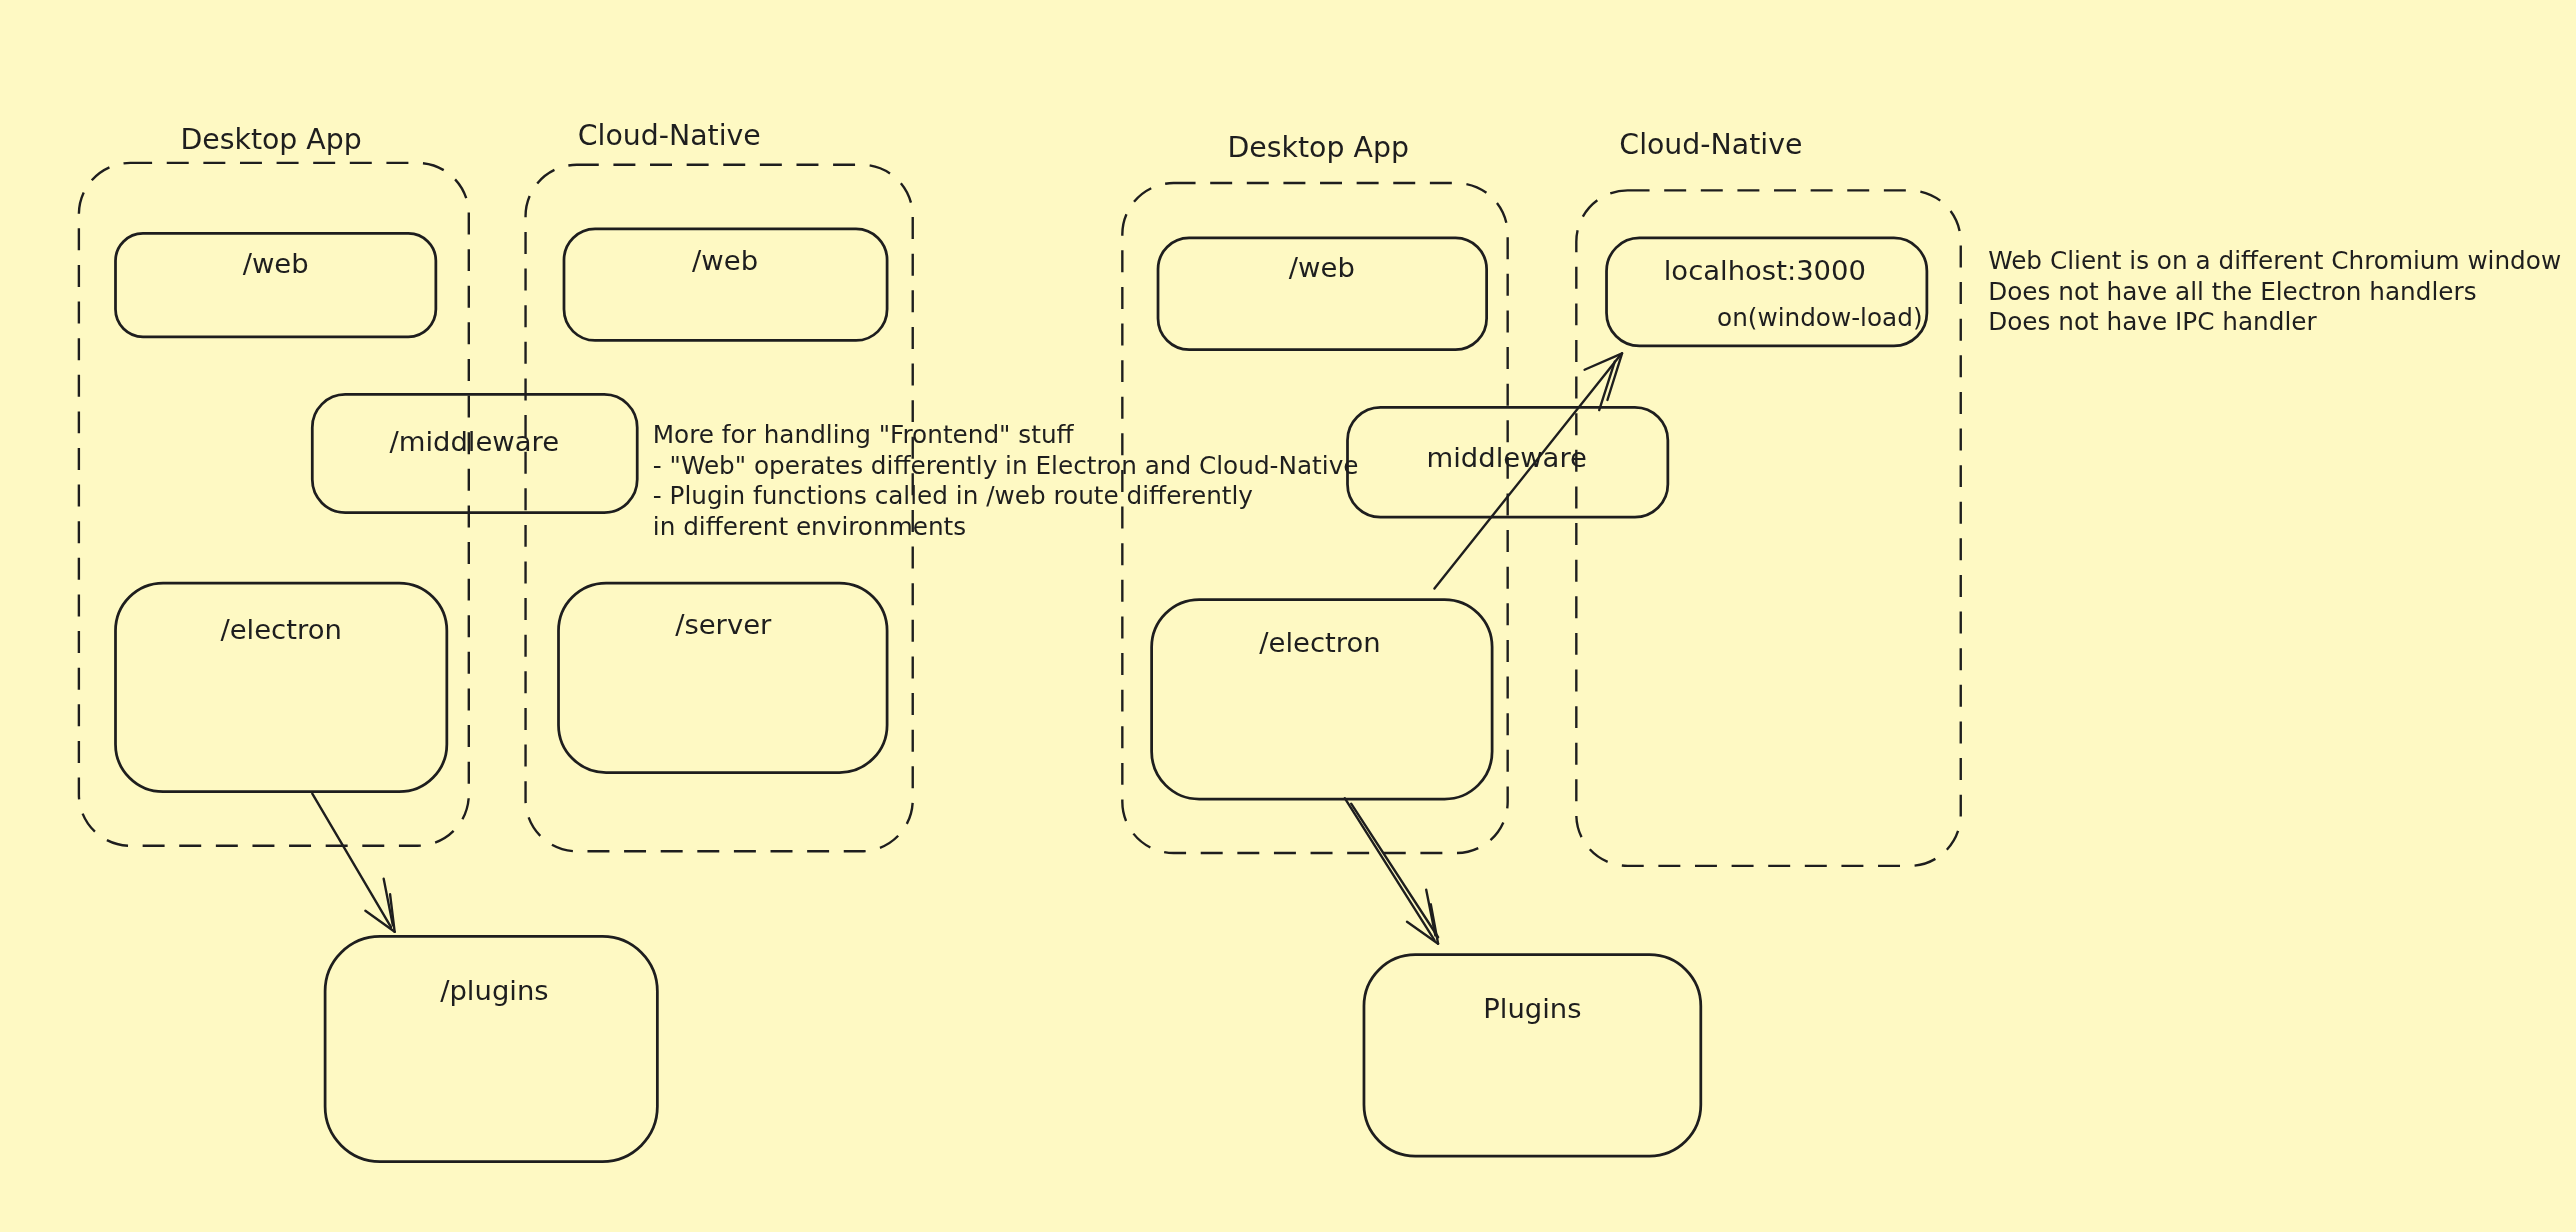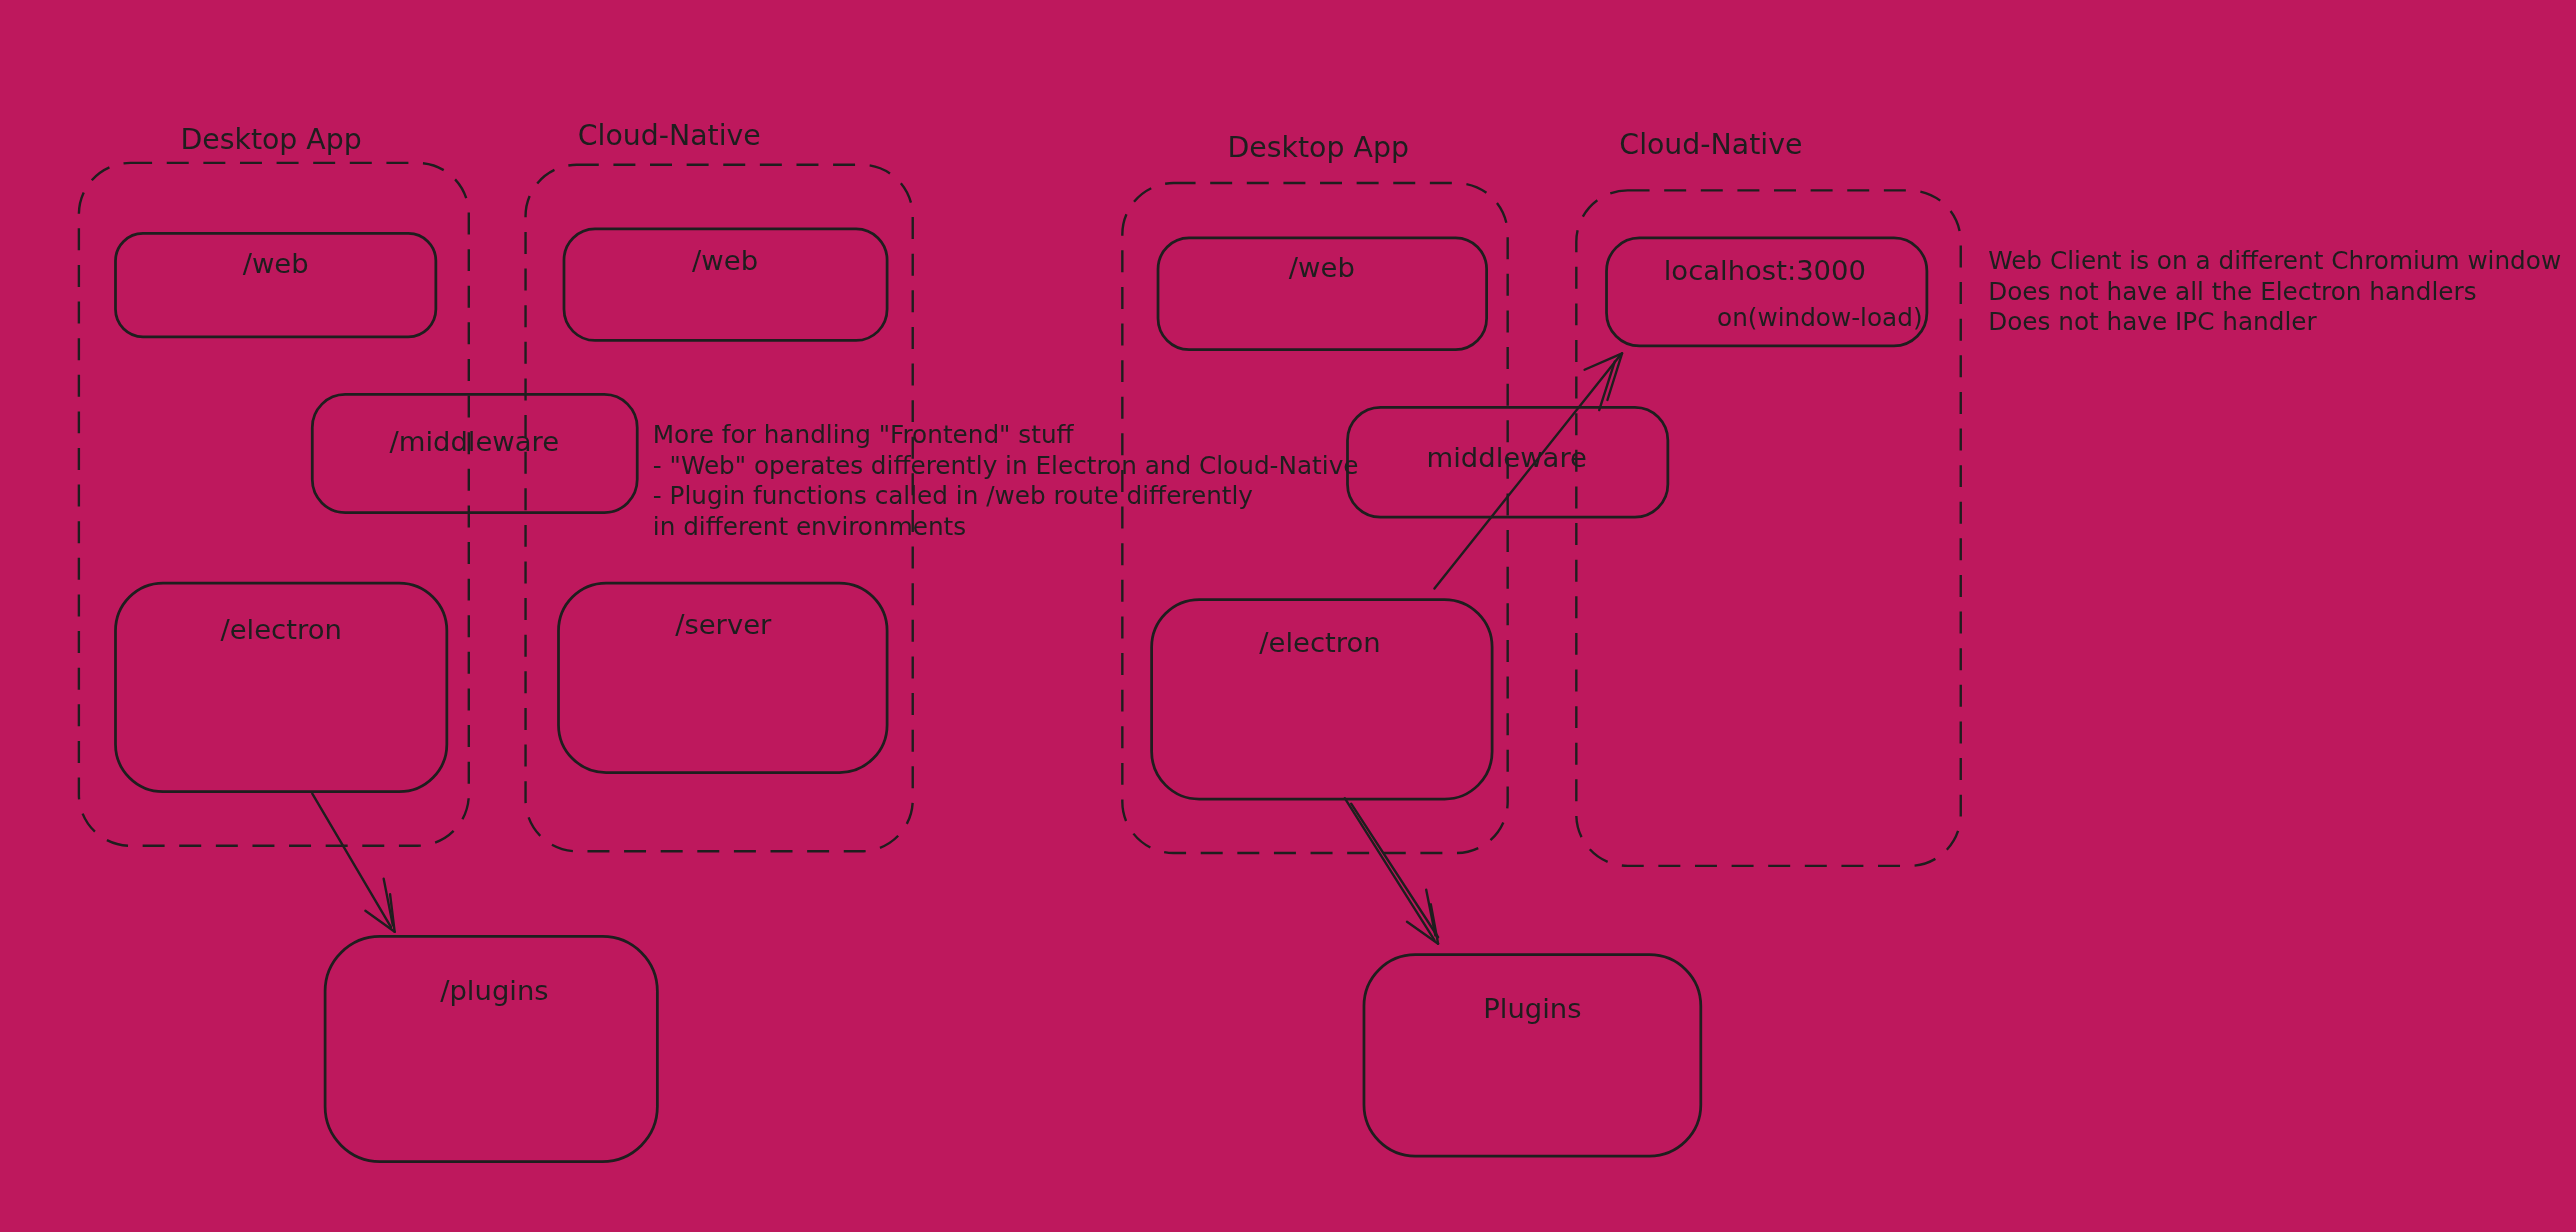--- a/index.html
+++ b/index.html
@@ -7,21 +7,21 @@
     padding: 0;
     background: #ffffff;
     width: 2576px;
     height: 1232px;
     font-family: "DejaVu Sans", "Liberation Sans", sans-serif;
   }
   #stage {
     position: relative;
     width: 2576px;
     height: 1232px;
-    background: #be185d;
+    background: #fef9c3;
     overflow: hidden;
   }
   svg { display: block; }
   .container-rect {
     fill: none;
     stroke: #1e1e1e;
     stroke-width: 2.6;
     stroke-dasharray: 24 16;
   }
   .node-rect {

